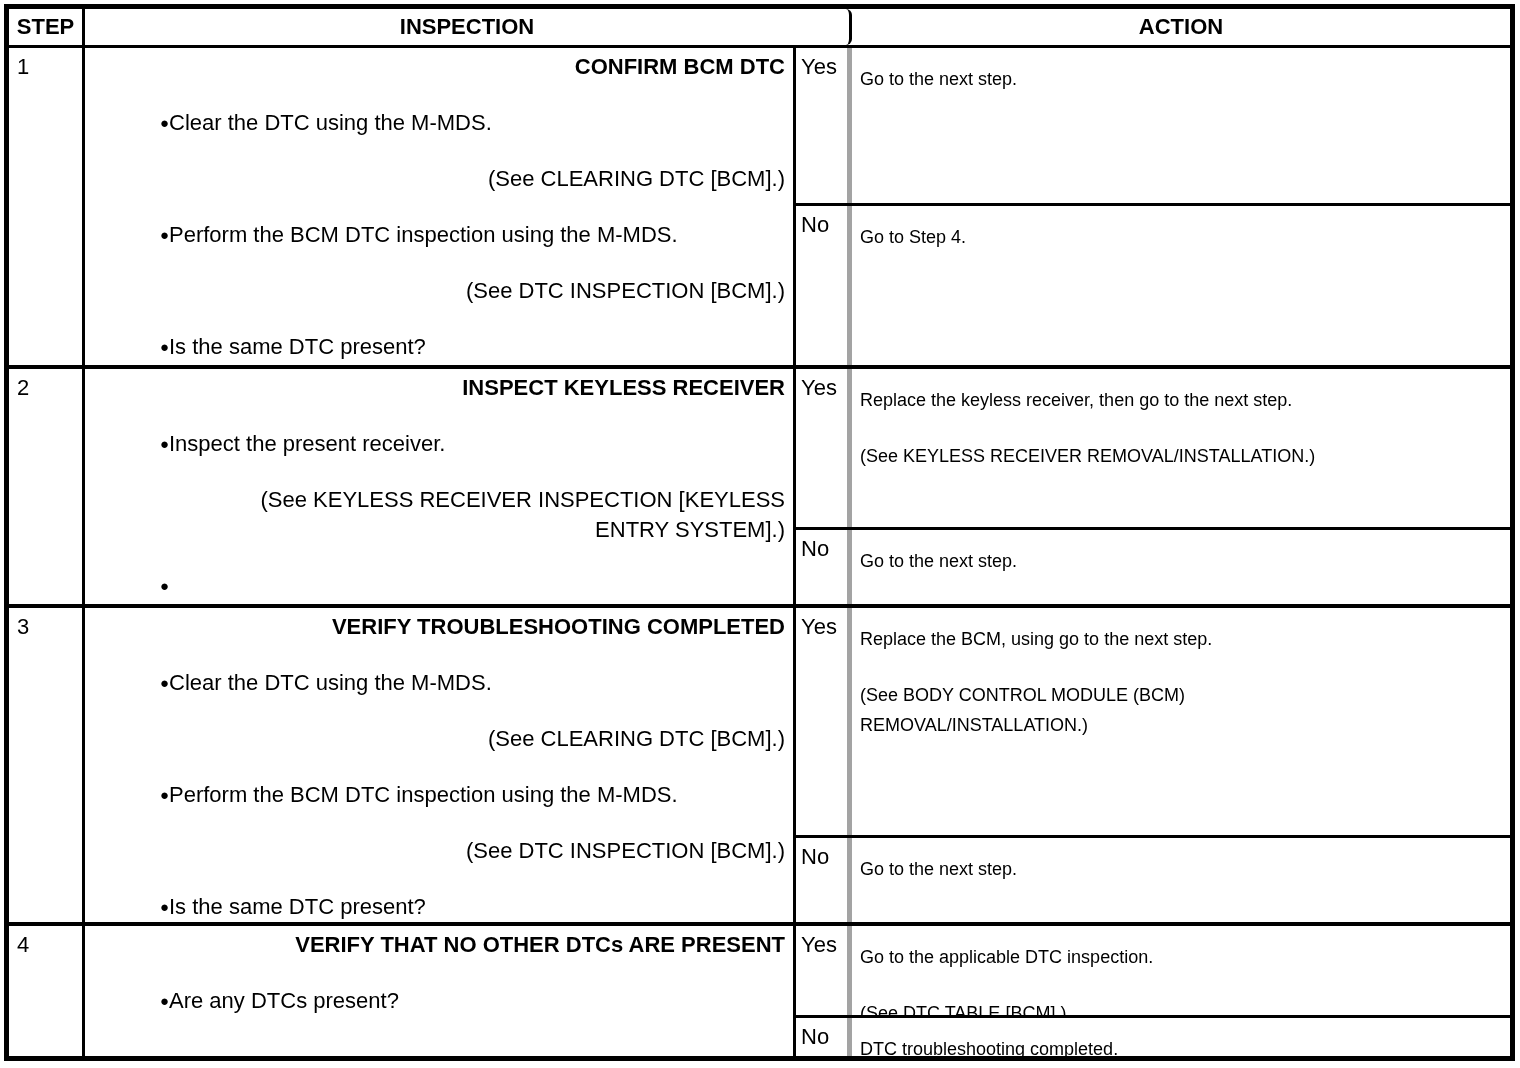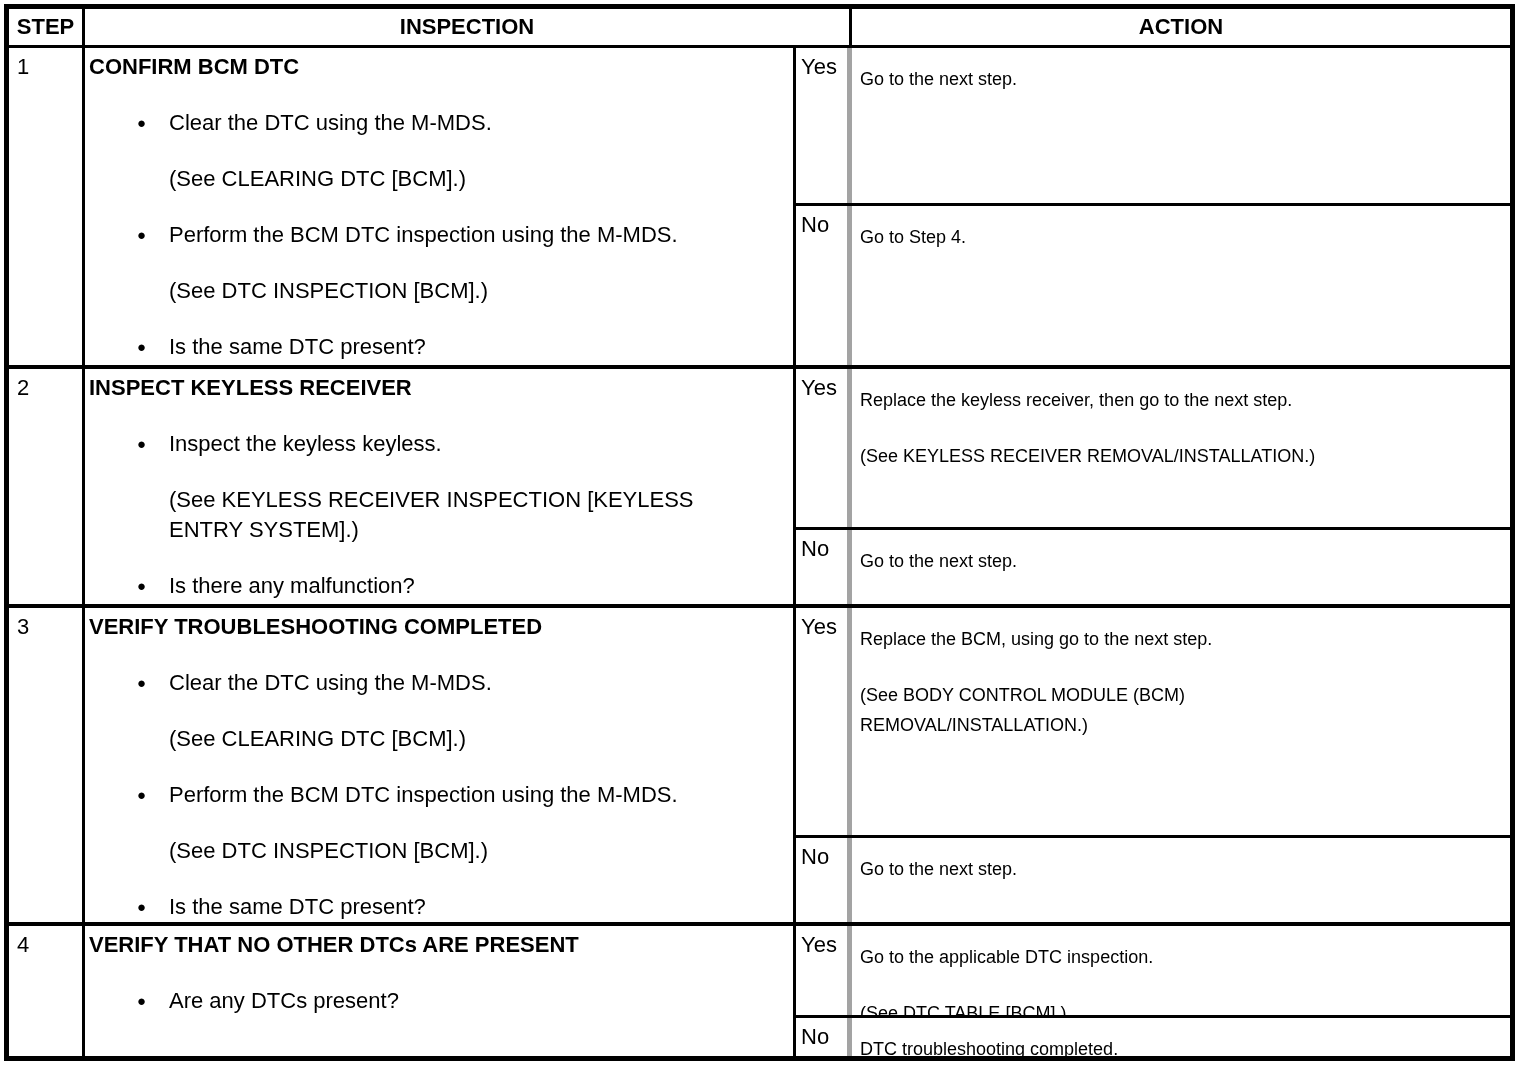--- a/index.html
+++ b/index.html
@@ -6,29 +6,29 @@
   .page{position:relative;width:1520px;height:1068px;background:#ffffff;
         font-family:"Liberation Sans","DejaVu Sans",sans-serif;color:#000;}
   .tbl{position:absolute;left:4px;top:4px;width:1511px;height:1057px;
        border:5px solid #000;box-sizing:border-box;display:flex;flex-direction:column;overflow:hidden;}
   .tbl *{box-sizing:border-box;}
   
   .hdr{display:flex;height:39px;border-bottom:3px solid #000;flex:none;}
   .hcell{display:flex;align-items:center;justify-content:center;
          font-weight:bold;font-size:22px;overflow:hidden;}
   .h-step{width:76px;border-right:3px solid #000;}
-  .h-insp{width:767px;border-right:3px solid #000;}
+  .h-insp{width:767px;border-right:3px solid #000;border-radius:6px;}
   .h-act{flex:1;border-radius:13px;}
   
   .row{display:flex;border-bottom:4px solid #000;flex:none;overflow:hidden;}
   .row.last{border-bottom:none;flex:1;}
   .step{width:76px;border-right:3px solid #000;padding:4px 0 0 8px;
         font-size:22px;line-height:30px;overflow:hidden;}
   .insp{width:711px;border-right:3px solid #000;padding:4px 8px 0 4px;
-        font-size:22px;line-height:30px;overflow:hidden;}
+        font-size:22px;line-height:30px;overflow:hidden;text-align:right;}
   .insp-title{font-weight:bold;line-height:30px;}
   .item{margin-top:26px;}
   .bullet{display:flex;padding-left:48px;}
   .dot{width:32px;flex:none;font-size:15px;line-height:30px;}
   .note{padding-left:80px;white-space:pre-line;}
   .actions{flex:1;display:flex;flex-direction:column;overflow:hidden;}
   .sub{display:flex;border-bottom:3px solid #000;flex:none;overflow:hidden;}
   .sub.subl{border-bottom:none;flex:1;}
   .yn{width:56px;border-right:5px solid #a3a3a3;padding:4px 0 0 5px;
       font-size:22px;line-height:30px;overflow:hidden;}
@@ -82,27 +82,26 @@
         </div>
       </div>
     </div>
 
     <div class="row" style="height:239px">
       <div class="step">2</div>
       <div class="insp">
         <div class="insp-title">INSPECT KEYLESS RECEIVER</div>
         <div class="item bullet">
             <span class="dot">●</span>
-            <span>Inspect the keyless keyless.</span>
+            <span>Inspect the present receiver.</span>
           </div>
         <div class="item note">(See KEYLESS RECEIVER INSPECTION [KEYLESS
 ENTRY SYSTEM].)</div>
         <div class="item bullet">
             <span class="dot">●</span>
-            <span>Is there any malfunction?</span>
           </div>
       </div>
       <div class="actions">
         <div class="sub" style="height:161px">
           <div class="yn">Yes</div>
           <div class="act">
             <div class="aline">Replace the keyless receiver, then go to the next step.</div>
             <div class="aline">(See KEYLESS RECEIVER REMOVAL/INSTALLATION.)</div>
           </div>
         </div>

